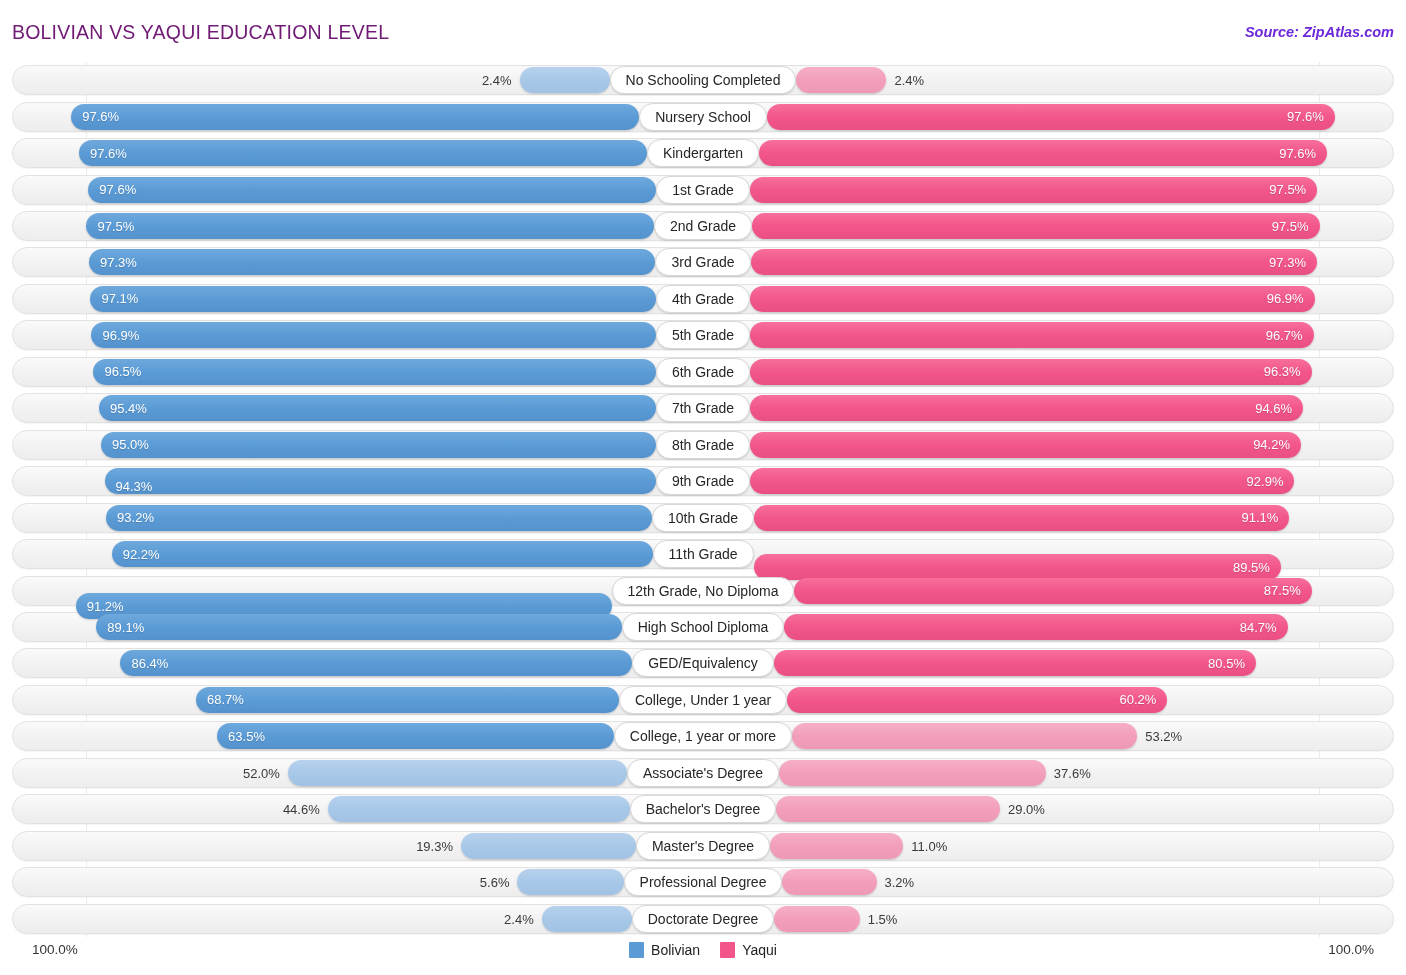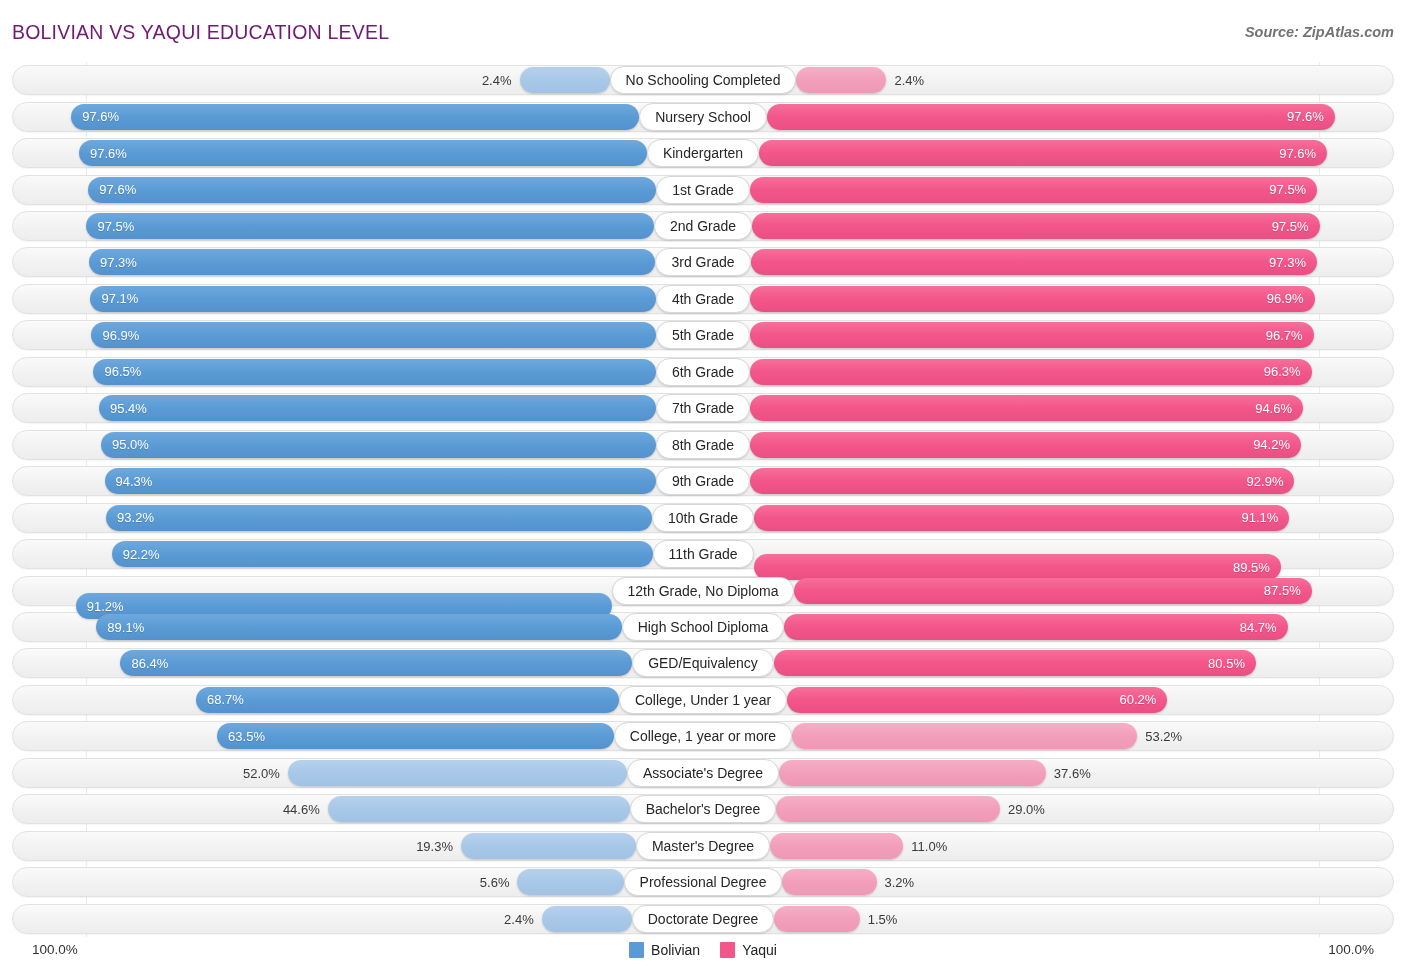--- a/index.html
+++ b/index.html
@@ -36,21 +36,21 @@
     font-weight: 400;
     white-space: nowrap;
   }
   .source {
     position: absolute;
     right: 12px;
     top: 24px;
     font-size: 14.5px;
     font-style: italic;
     font-weight: bold;
-    color: #737373;
+    color: #6d28d9;
     white-space: nowrap;
   }
 
   
   .plot {
     position: absolute;
     left: 12px;
     top: 62px;
     width: 1382px;
     height: 875px;
@@ -414,21 +414,21 @@
               <div class="bar right" style="width: 550.884px;">
                 <span class="val-in">94.2%</span>
               </div>
             </div>
           </div>
         </div>
         <div class="row">
           <div class="track"></div>
           <div class="bars">
             <div class="half left">
-              <div class="bar left" style="width: 551.386px;">
+              <div class="bar left" style="width: 551.386px; align-items: flex-end;">
                 <span class="val-in">94.3%</span>
               </div>
             </div>
             <div class="center-label">9th Grade</div>
             <div class="half right">
               <div class="bar right" style="width: 544.358px;">
                 <span class="val-in">92.9%</span>
               </div>
             </div>
           </div>

